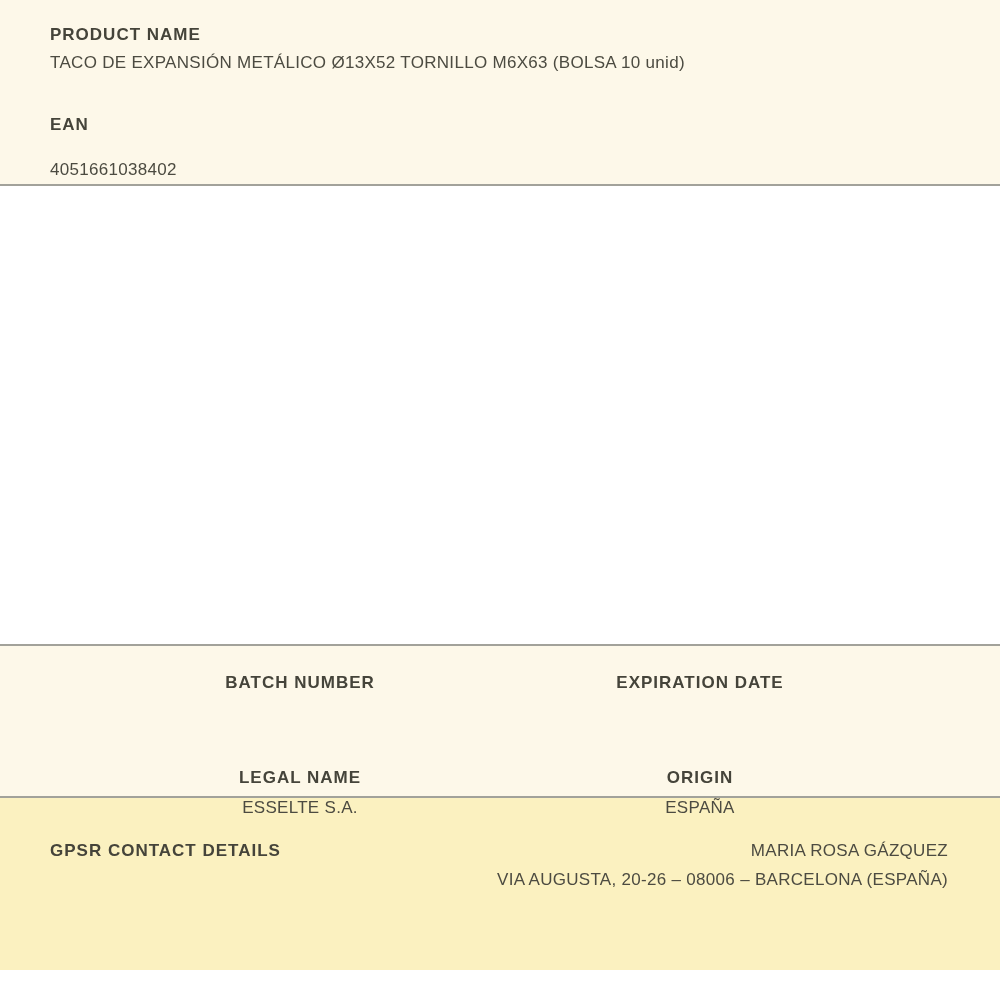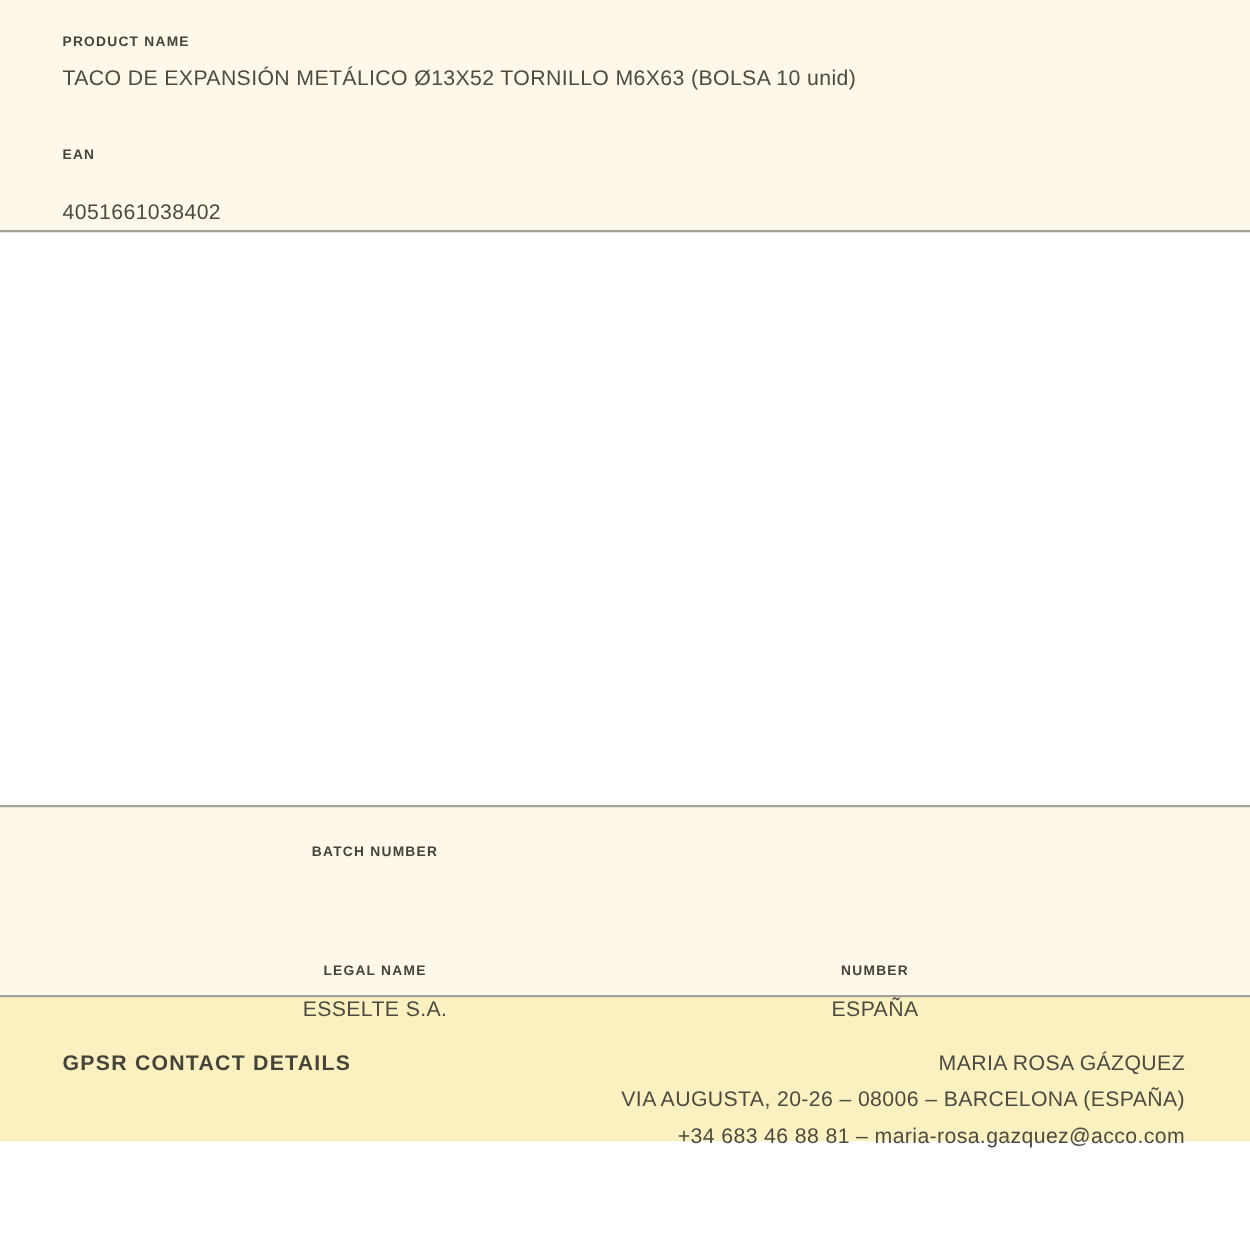--- a/index.html
+++ b/index.html
@@ -22,21 +22,21 @@
   }
   .rule-bottom { border-bottom: 2px solid #a2a29a; }
 
   
   .sec-product {
     height: 186px;
     background: #fdf8e9;
     padding: 24px 50px 0 50px;
   }
   .field-label {
-    font-size: 11px;
+    font-size: 17px;
     font-weight: bold;
     letter-spacing: 1px;
     line-height: 21px;
     color: #45443a;
   }
   .field-value {
     font-size: 17px;
     letter-spacing: 0.3px;
     line-height: 21px;
     color: #4c4b41;
@@ -63,21 +63,21 @@
     text-align: center;
   }
   .detail-cell .field-value {
     margin-top: 9px;
     min-height: 21px;
   }
   .detail-grid.row-legal { margin-top: 44px; }
 
   
   .sec-gpsr {
-    height: 115px;
+    height: 172px;
     background: #fbf1c0;
     padding: 38px 52px 0 50px;
     display: flex;
     justify-content: space-between;
     align-items: flex-start;
   }
   .gpsr-label {
     font-size: 17px;
     font-weight: bold;
     letter-spacing: 1px;
@@ -111,37 +111,37 @@
 
   <section class="sec sec-blank rule-bottom"></section>
 
   <section class="sec sec-details rule-bottom">
     <div class="detail-grid row-batch">
       <div class="detail-cell">
         <div class="field-label">BATCH NUMBER</div>
         <div class="field-value"></div>
       </div>
       <div class="detail-cell">
+        <div class="field-label">EXPIRATION DATE</div>
         <div class="field-value"></div>
       </div>
     </div>
     <div class="detail-grid row-legal">
       <div class="detail-cell">
         <div class="field-label">LEGAL NAME</div>
         <div class="field-value">ESSELTE S.A.</div>
       </div>
       <div class="detail-cell">
-        <div class="field-label">NUMBER</div>
+        <div class="field-label">ORIGIN</div>
         <div class="field-value">ESPAÑA</div>
       </div>
     </div>
   </section>
 
   <section class="sec sec-gpsr">
     <div class="gpsr-label">GPSR CONTACT DETAILS</div>
     <div class="gpsr-contact">
       <div>MARIA ROSA GÁZQUEZ</div>
       <div>VIA AUGUSTA, 20-26 – 08006 – BARCELONA (ESPAÑA)</div>
-      <div>+34 683 46 88 81 – maria-rosa.gazquez@acco.com</div>
     </div>
   </section>
 
 </div>
 
 </body></html>

